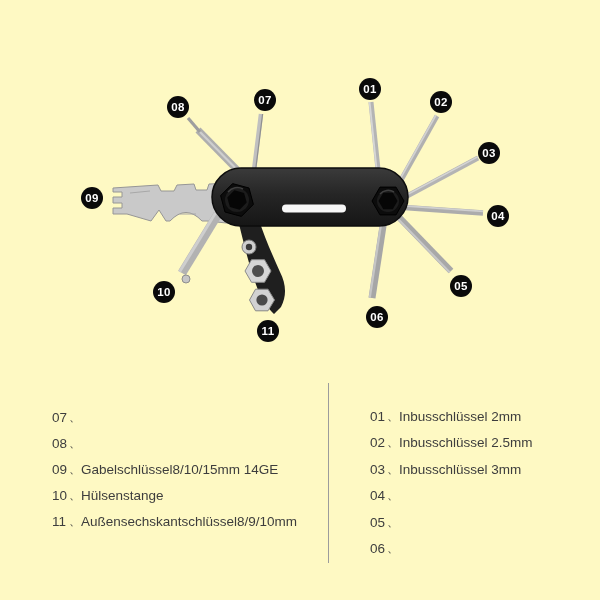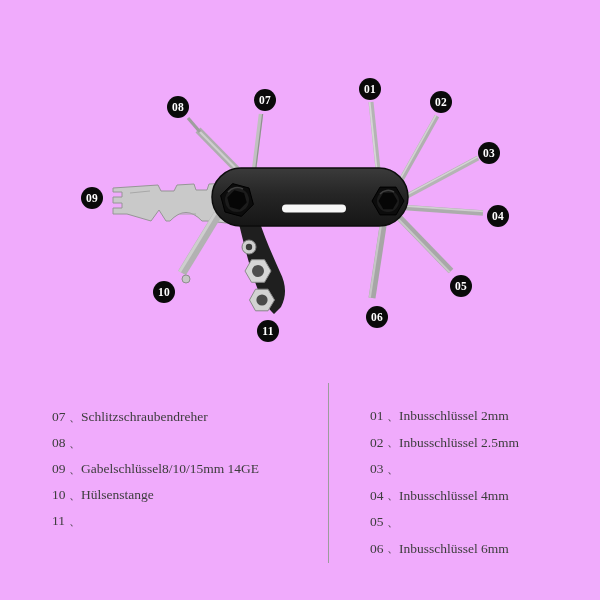--- a/index.html
+++ b/index.html
@@ -1,18 +1,18 @@
 <!DOCTYPE html>
 <html style="--callout-bg: #0a0a0a; --callout-text: #ffffff; --legend-text: #3d3d3d; --divider: #9c9c9c;"><head>
 <meta charset="utf-8">
 <style>
   html,body{margin:0;padding:0;background:#ffffff;}
   .stage{
-    position:relative;width:600px;height:600px;background:#f0abfc;
-    font-family:Liberation Serif, serif;overflow:hidden;
+    position:relative;width:600px;height:600px;background:#fef9c3;
+    font-family:Liberation Sans, sans-serif;overflow:hidden;
   }
   .photo{position:absolute;left:0;top:0;width:600px;height:380px;}
   .photo svg{display:block;}
   .callout{
     position:absolute;width:22px;height:22px;border-radius:50%;
     background:var(--callout-bg,#0a0a0a);color:var(--callout-text,#ffffff);
     font-weight:bold;font-size:11.5px;line-height:22px;text-align:center;
     letter-spacing:.3px;
   }
   .legend{position:absolute;left:0;top:380px;width:600px;height:220px;}
@@ -132,67 +132,66 @@
     <div class="callout" style="left:257px;top:320px">11</div>
   </div>
 
   <div class="legend">
     <div class="divider"></div>
 
     <ul class="col col-left">
       <li>
         <span class="num">07</span>
           <span class="sep">、</span>
-          <span class="lbl">Schlitzschraubendreher</span>
       </li>
       <li>
         <span class="num">08</span>
           <span class="sep">、</span>
       </li>
       <li>
         <span class="num">09</span>
           <span class="sep">、</span>
           <span class="lbl">Gabelschlüssel8/10/15mm 14GE</span>
       </li>
       <li>
         <span class="num">10</span>
           <span class="sep">、</span>
           <span class="lbl">Hülsenstange</span>
       </li>
       <li>
         <span class="num">11</span>
           <span class="sep">、</span>
+          <span class="lbl">Außensechskantschlüssel8/9/10mm</span>
       </li>
     </ul>
 
     <ul class="col col-right">
       <li>
         <span class="num">01</span>
           <span class="sep">、</span>
           <span class="lbl">Inbusschlüssel 2mm</span>
       </li>
       <li>
         <span class="num">02</span>
           <span class="sep">、</span>
           <span class="lbl">Inbusschlüssel 2.5mm</span>
       </li>
       <li>
         <span class="num">03</span>
           <span class="sep">、</span>
+          <span class="lbl">Inbusschlüssel 3mm</span>
       </li>
       <li>
         <span class="num">04</span>
           <span class="sep">、</span>
-          <span class="lbl">Inbusschlüssel 4mm</span>
       </li>
       <li>
         <span class="num">05</span>
           <span class="sep">、</span>
       </li>
       <li>
         <span class="num">06</span>
           <span class="sep">、</span>
-          <span class="lbl">Inbusschlüssel 6mm</span>
       </li>
     </ul>
   </div>
 
 </div>
 
 </body></html>

